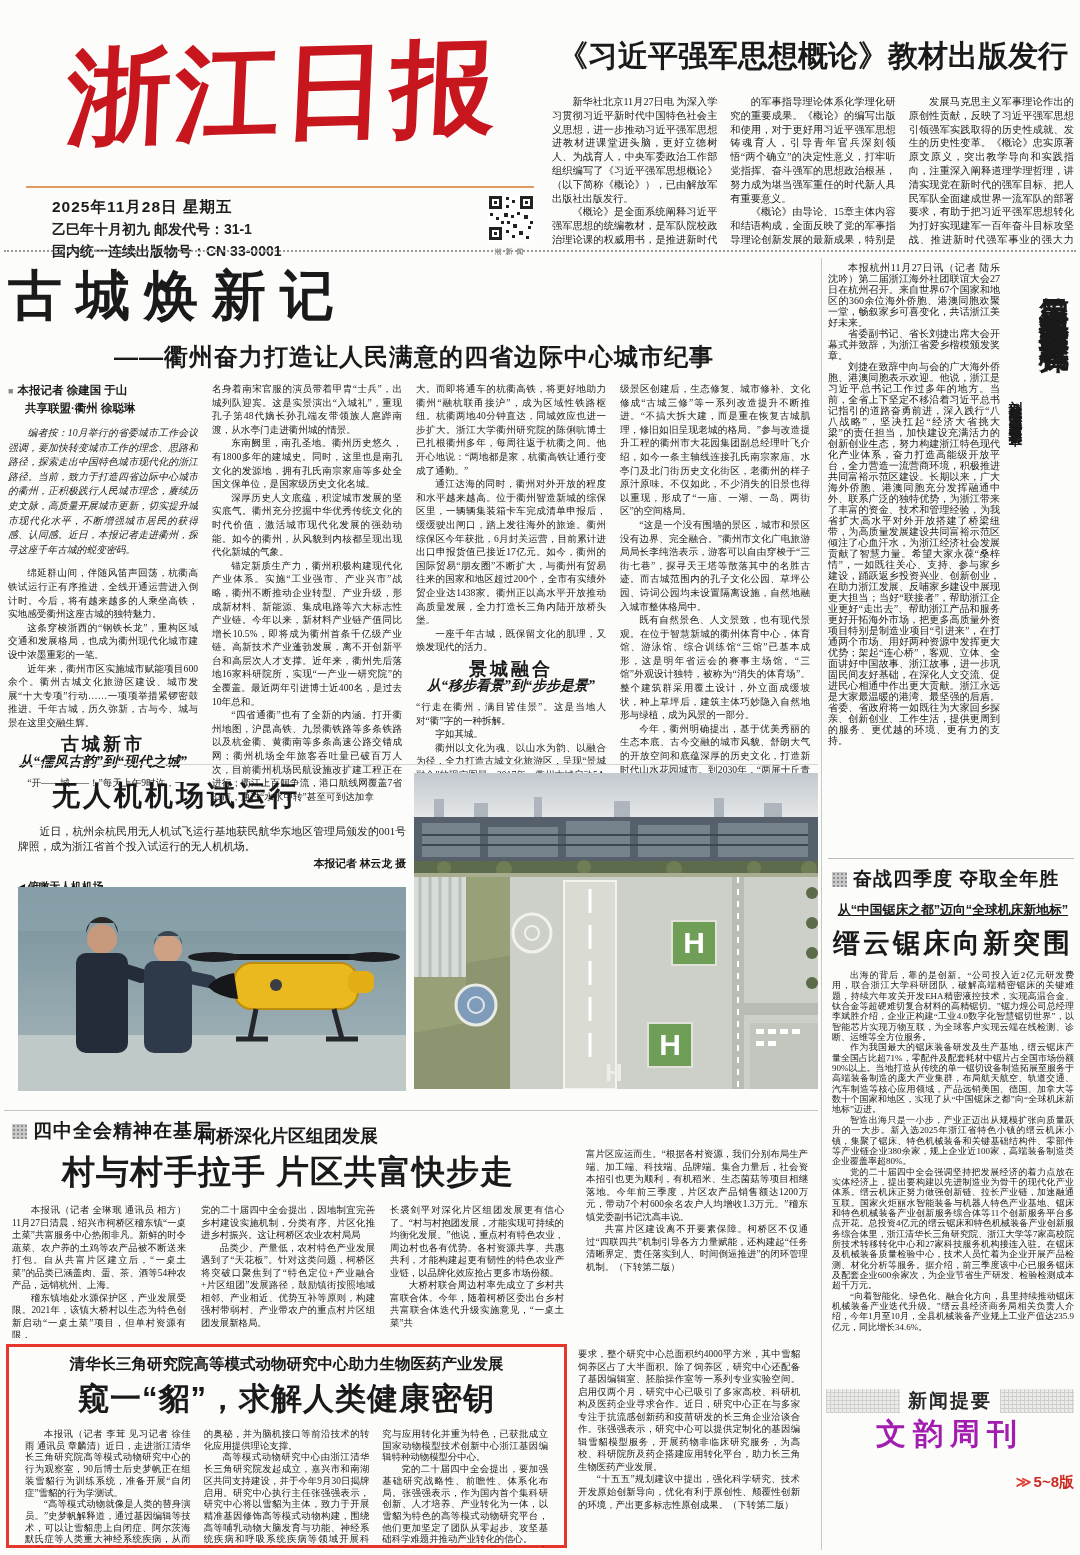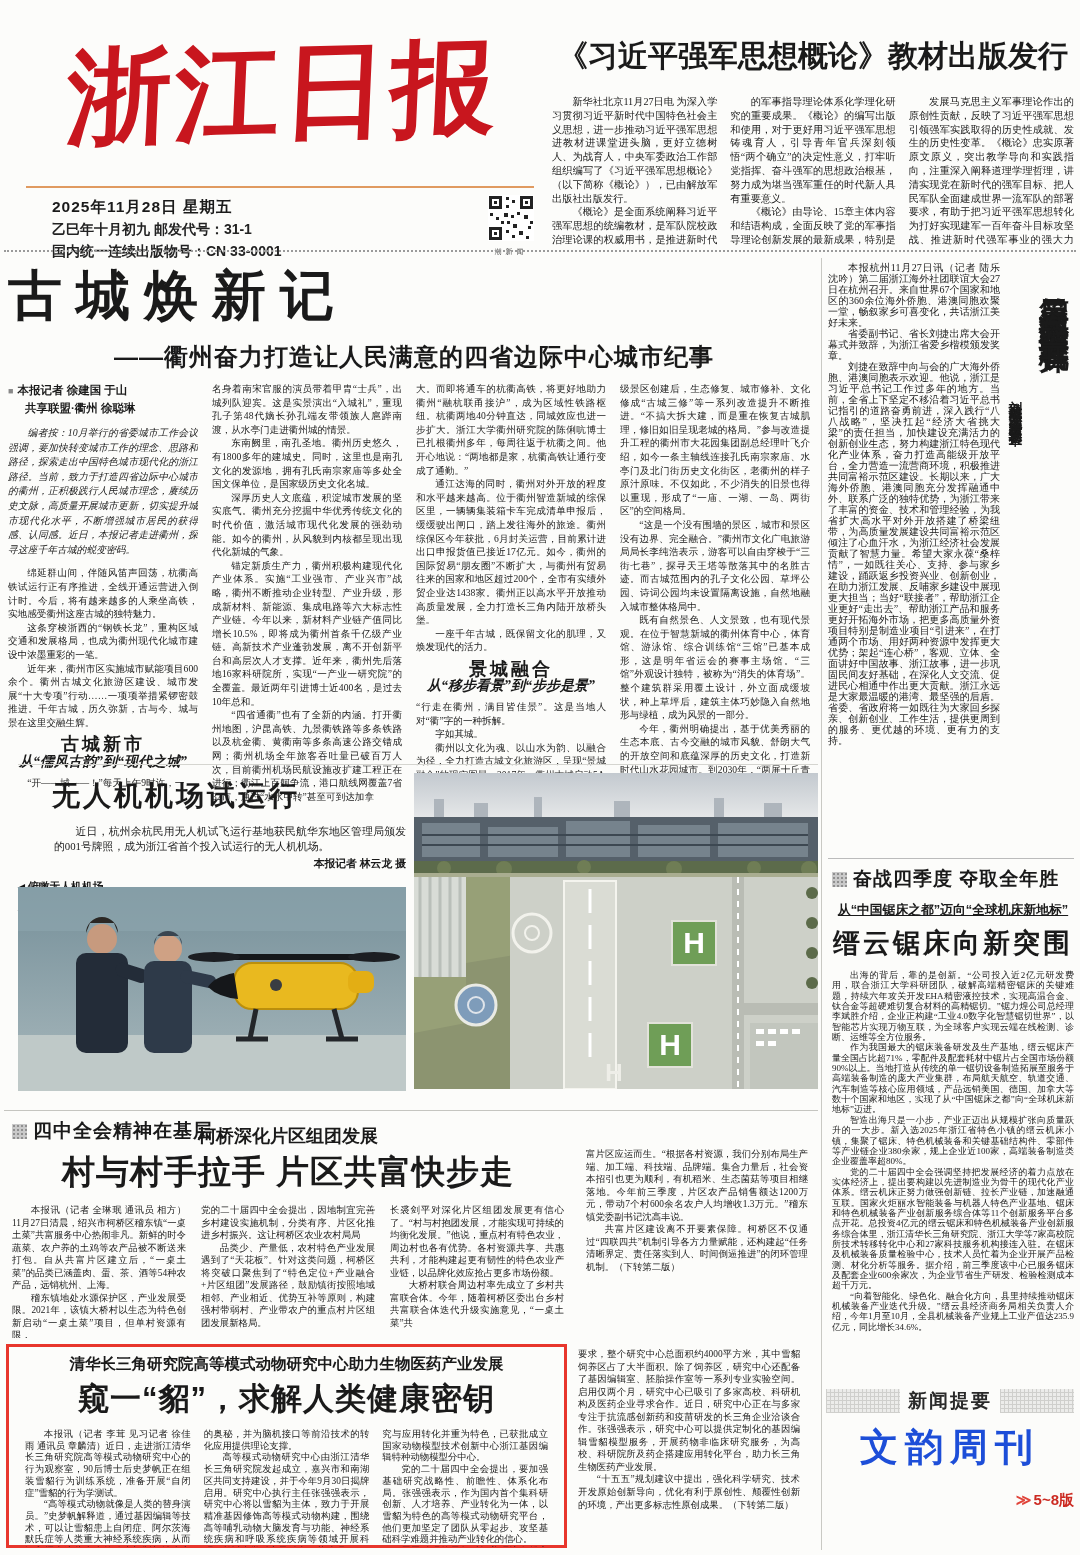--- a/index.html
+++ b/index.html
@@ -59,21 +59,21 @@
       text-align:justify; text-indent:2em; }
   .subhead { text-align:center; margin:9px 0 7px; font-family:"Liberation Sans",sans-serif; }
   .subhead .t { font-size:18px; font-weight:900; letter-spacing:3px; }
   .subhead .s { font-size:14px; font-weight:700; font-style:italic; margin-top:3px; font-family:"Liberation Serif",serif; }
 
   
   .drone-sec { position:absolute; left:18px; top:764px; width:800px; height:330px; border-top:1px solid #d5d5d0; }
   .ds-title { font-family:"Liberation Sans",sans-serif; font-size:28px; font-weight:900;
       letter-spacing:3px; margin:12px 0 9px 34px; }
   .ds-text { width:388px; font-size:10.8px; line-height:15.2px; }
-  .ds-text p.lead { text-indent:2em; text-align:justify;margin-left:36px; }
+  .ds-text p.lead { text-indent:2em; text-align:justify; }
   .ds-credit { text-align:right; font-weight:700; font-size:10.8px; margin-top:2px; font-family:"Liberation Sans",sans-serif; }
   .ds-cap { margin-top:6px; font-size:10.8px; line-height:16px; font-weight:700; font-family:"Liberation Sans",sans-serif; }
   .ds-cap .arrow { color:#111; font-size:9px; margin-right:3px; }
   .aerial { position:absolute; left:396px; top:8px; width:404px; height:316px; background:#cfd2cc; }
   .small-photo { position:absolute; left:0px; top:122px; width:388px; height:204px; background:#8a9aa0; }
 
   
   .vrule { position:absolute; left:821px; top:258px; width:1px; height:1292px; background:#c9c9c4; }
   .overseas { position:absolute; left:828px; top:262px; width:246px; height:590px; }
   .ov-body { width:172px; height:586px; overflow:hidden; font-size:10px; line-height:11px;font-family:Liberation Serif, serif; }
@@ -97,22 +97,22 @@
   .saw-body { margin-top:9px; height:404px; overflow:hidden; font-size:9px; line-height:10.35px; }
   .saw-body p { text-indent:2em; text-align:justify; }
 
   
   .digest { position:absolute; left:826px; top:1388px; width:248px; height:158px; }
   .digest-head { display:flex; align-items:center; gap:8px; }
   .pat { flex:1; height:24px; background-color:#ececea;
       background-image:repeating-linear-gradient(90deg,#cfcfcc 0 1px,transparent 1px 4px),
                        repeating-linear-gradient(0deg,#cfcfcc 0 1px,transparent 1px 4px); }
   .digest-title { font-family:"Liberation Sans",sans-serif; font-size:19px; font-weight:900; color:#2a2a2a; letter-spacing:2px; }
-  .digest-item { text-align:center; font-family:"Liberation Sans",sans-serif; font-size:38px;
-      font-weight:900; color:#1d4ed8; letter-spacing:7px; margin-top:8px; }
+  .digest-item { text-align:center; font-family:"Liberation Sans",sans-serif; font-size:30px;
+      font-weight:900; color:#a21caf; letter-spacing:7px; margin-top:0; }
   .digest-pages { text-align:right; margin-top:18px; font-family:"Liberation Sans",sans-serif;
       font-size:15px; font-weight:900; color:#cc2a21; }
   .digest-pages .arrows { letter-spacing:-2px; margin-right:4px; color:#e0443a; }
 
   .divider-l { position:absolute; left:4px; top:1110px; width:814px; border-top:1px solid #c5c5c0; }
 
   
   .village { position:absolute; left:8px; top:1116px; width:800px; height:226px; }
   .v-kicker { position:absolute; left:4px; top:2px; }
   .v-shoulder { position:absolute; left:0; top:8px; width:560px; text-align:center;

